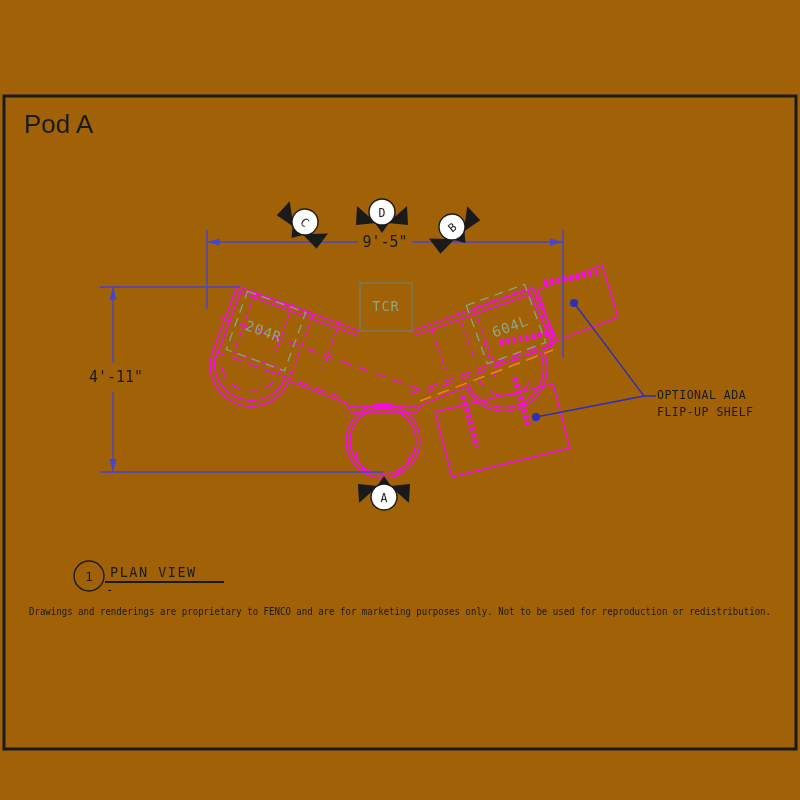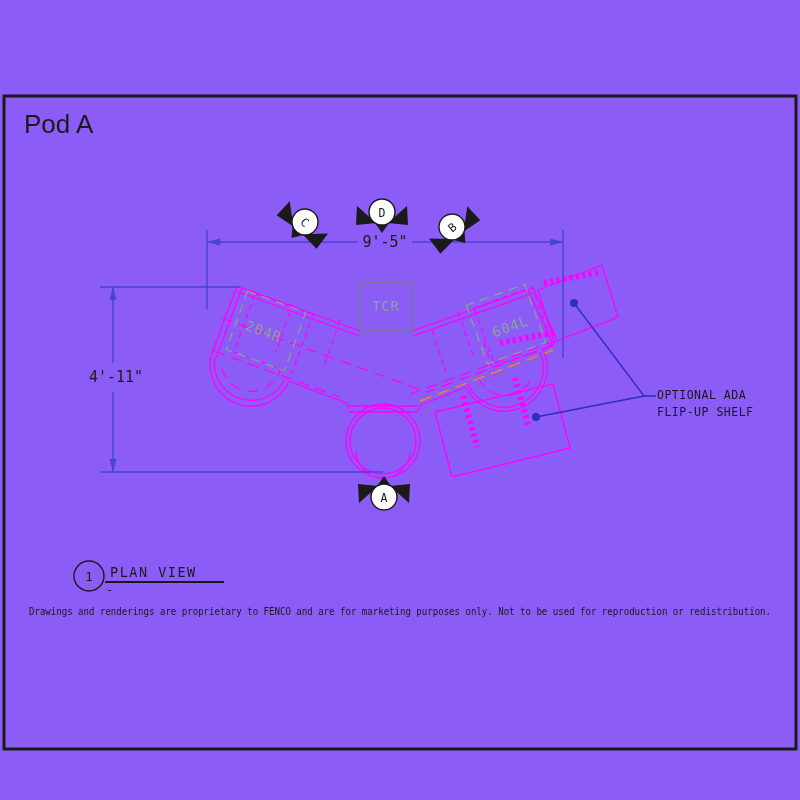--- a/index.html
+++ b/index.html
@@ -1,16 +1,16 @@
 <!DOCTYPE html>
 <html style="--ink: #1a1a1a; --magenta: #ff00ff; --dim-blue: #4545d4; --leader-blue: #2d2dbe; --green-dark: #6e7f6e; --green-text: #8aa88a; --orange: #f5821f;"><head>
 <meta charset="utf-8">
 <style>
   html,body{margin:0;padding:0;background:#ffffff;}
-  #sheet{position:relative;width:800px;height:800px;background:#8b5cf6;font-family:"Liberation Sans",sans-serif;}
+  #sheet{position:relative;width:800px;height:800px;background:#a16207;font-family:"Liberation Sans",sans-serif;}
   svg{position:absolute;top:0;left:0;}
   
   .frame{fill:none;stroke:var(--ink);stroke-width:3;}
   .mag{fill:none;stroke:var(--magenta);stroke-width:1.3;}
   .magd{fill:none;stroke:var(--magenta);stroke-width:1.3;stroke-dasharray:11 7;}
   .magsd{fill:none;stroke:var(--magenta);stroke-width:1.2;stroke-dasharray:6 4;}
   .maghatch{fill:none;stroke:var(--magenta);stroke-width:6;stroke-dasharray:3 3.5;}
   .grline{fill:none;stroke:var(--green-dark);stroke-width:1.2;}
   .grdash{fill:none;stroke:var(--green-text);stroke-width:1.2;stroke-dasharray:9 6;}
   .blu{fill:none;stroke:var(--dim-blue);stroke-width:1.4;}

